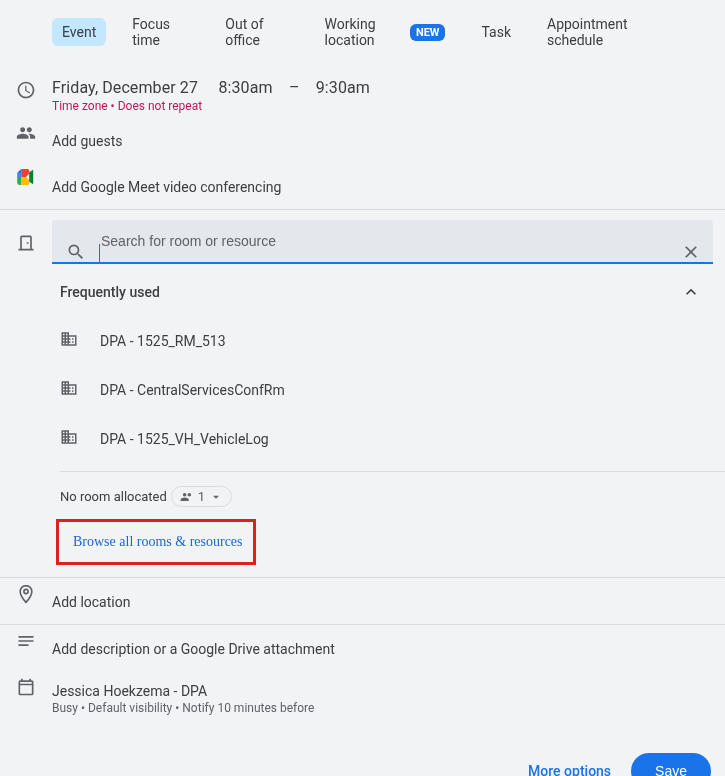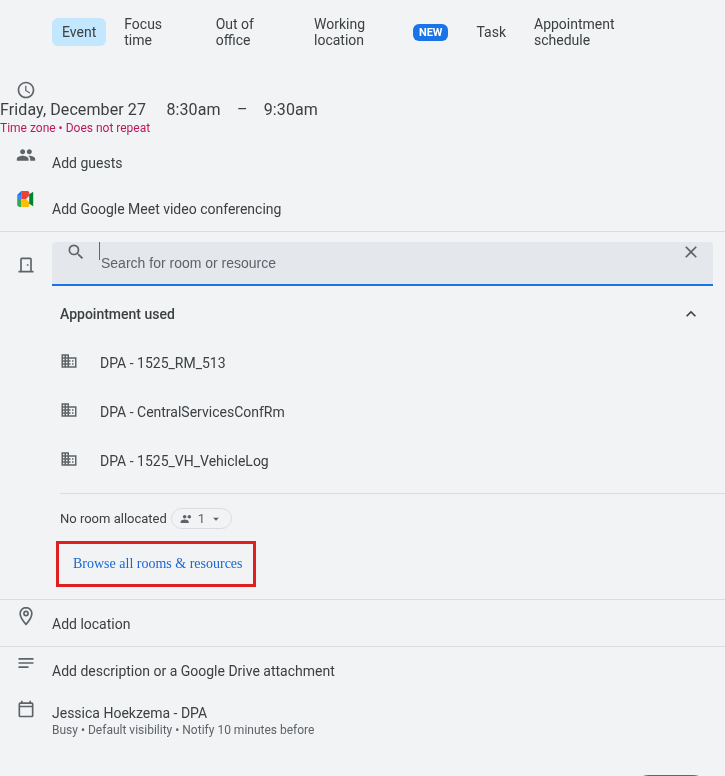--- a/index.html
+++ b/index.html
@@ -1,45 +1,45 @@
 <!DOCTYPE html>
 <html><head>
   <meta charset="utf-8">
   <style>
     * { box-sizing: border-box; margin: 0; padding: 0; }
     body { font-family: 'Google Sans', Roboto, Arial, sans-serif; background: #f1f3f4; width: 725px; height: 776px; color: #3c4043; font-size: 14px; overflow: hidden; }
     
-    .tabs { display: flex; gap: 8px; padding: 10px 52px 2px; align-items: center; }
+    .tabs { display: flex; gap: 16px; padding: 10px 52px 2px; align-items: center; }
     .tab { padding: 6px 10px; border-radius: 6px; cursor: pointer; font-size: 14px; color: #3c4043; display: flex; align-items: center; gap: 6px; }
     .tab.active { background: #c2e7ff; }
     .new-badge { background: #1a73e8; color: white; font-size: 11px; font-weight: bold; padding: 2px 6px; border-radius: 6px; }
     
     .row { display: flex; align-items: flex-start; padding: 4px 0; }
     .row-icon { width: 52px; display: flex; justify-content: center; padding-top: 2px; color: #5f6368; }
     .row-content { flex: 1; padding-right: 12px; }
     
     .svg-icon { width: 20px; height: 20px; fill: currentColor; }
     .svg-icon-sm { width: 18px; height: 18px; fill: currentColor; }
     
-    .datetime { margin-top: 18px; flex-direction: column; }
+    .datetime { margin-top: 18px; }
     .datetime-line { font-size: 16px; color: #3c4043; letter-spacing: 0.1px; }
     .datetime-line span + span::before { content: "  "; white-space: pre; }
     .datetime-sub { font-size: 12px; color: #be185d; margin-top: 2px; }
     .datetime-sub span + span::before { content: " • "; }
     
     .text-link { color: #5f6368; font-size: 14px; cursor: pointer; padding: 12px 0 10px; display: inline-block; }
     .text-link.dark { color: #3c4043; }
     
     .meet-icon { width: 20px; height: 16px; }
     
     .hr { border: none; border-top: 1px solid #dadce0; margin: 0; }
     
     .search-section { padding: 10px 0 0; }
     .search-row { display: flex; align-items: center; }
-    .search-box { flex: 1; margin-right: 12px; background: #e4e7eb; border-bottom: 2px solid #1a73e8; display: flex; align-items: flex-start; height: 44px; border-radius: 4px 4px 0 0; }
+    .search-box { flex: 1; margin-right: 12px; background: #e4e7eb; border-bottom: 2px solid #1a73e8; display: flex; align-items: flex-end; height: 44px; border-radius: 4px 4px 0 0; }
     .search-box .search-icon { width: 48px; display: flex; justify-content: center; color: #5f6368; }
     .search-input { flex: 1; border: none; background: transparent; font-size: 14px; color: #3c4043; outline: none; height: 100%; }
     .search-input::placeholder { color: #5f6368; }
     .clear-btn { width: 44px; display: flex; justify-content: center; color: #5f6368; cursor: pointer; }
     
     .cursor { display: inline-block; width: 1px; height: 18px; background: #1a73e8; vertical-align: middle; position: relative; left: -1px; }
     
     .section-header { display: flex; align-items: center; justify-content: space-between; padding: 18px 24px 14px 60px; font-weight: 500; color: #3c4043; cursor: pointer; }
     
     .room-item { display: flex; align-items: center; padding: 14px 0 14px 60px; cursor: pointer; color: #3c4043; }
@@ -143,21 +143,21 @@
       <input class="search-input" type="text" placeholder="Search for room or resource" style="">
       <div class="clear-btn">
         <svg class="svg-icon" viewBox="0 0 24 24">
             <path d="M19 6.41L17.59 5 12 10.59 6.41 5 5 6.41 10.59 12 5 17.59 6.41 19 12 13.41 17.59 19 19 17.59 13.41 12 19 6.41z"></path>
           </svg>
       </div>
     </div>
   </div>
 
   <div class="section-header">
-    <span>Appointment used</span>
+    <span>Frequently used</span>
     <svg class="svg-icon" viewBox="0 0 24 24">
         <path d="M12 8l-6 6 1.41 1.41L12 10.83l4.59 4.58L18 14z"></path>
       </svg>
   </div>
 
   <div class="room-item">
     <div class="room-icon"><svg class="svg-icon-sm" viewBox="0 0 24 24">
           <path d="M12 7V3H2v18h20V7H12zM6 19H4v-2h2v2zm0-4H4v-2h2v2zm0-4H4V9h2v2zm0-4H4V5h2v2zm4 12H8v-2h2v2zm0-4H8v-2h2v2zm0-4H8V9h2v2zm0-4H8V5h2v2zm10 12h-8v-2h2v-2h-2v-2h2v-2h-2V9h8v10zm-2-8h-2v2h2v-2zm0 4h-2v2h2v-2z"></path>
         </svg></div>
     <span>DPA - 1525_RM_513</span>

